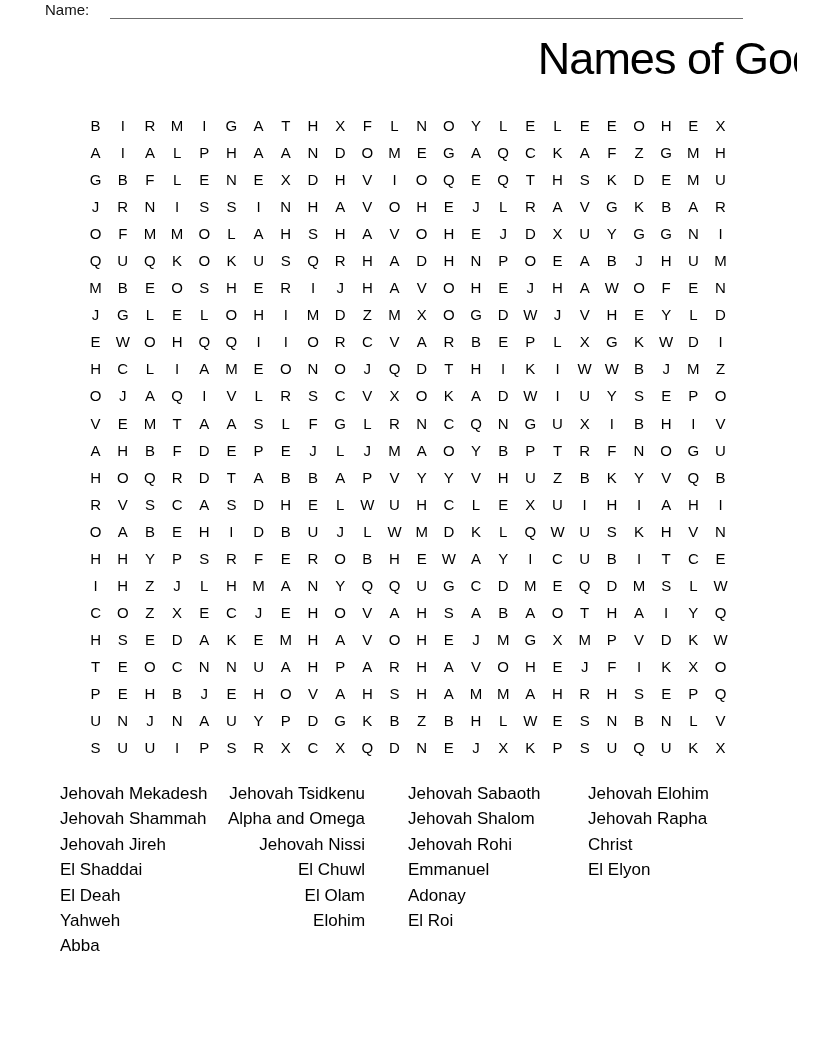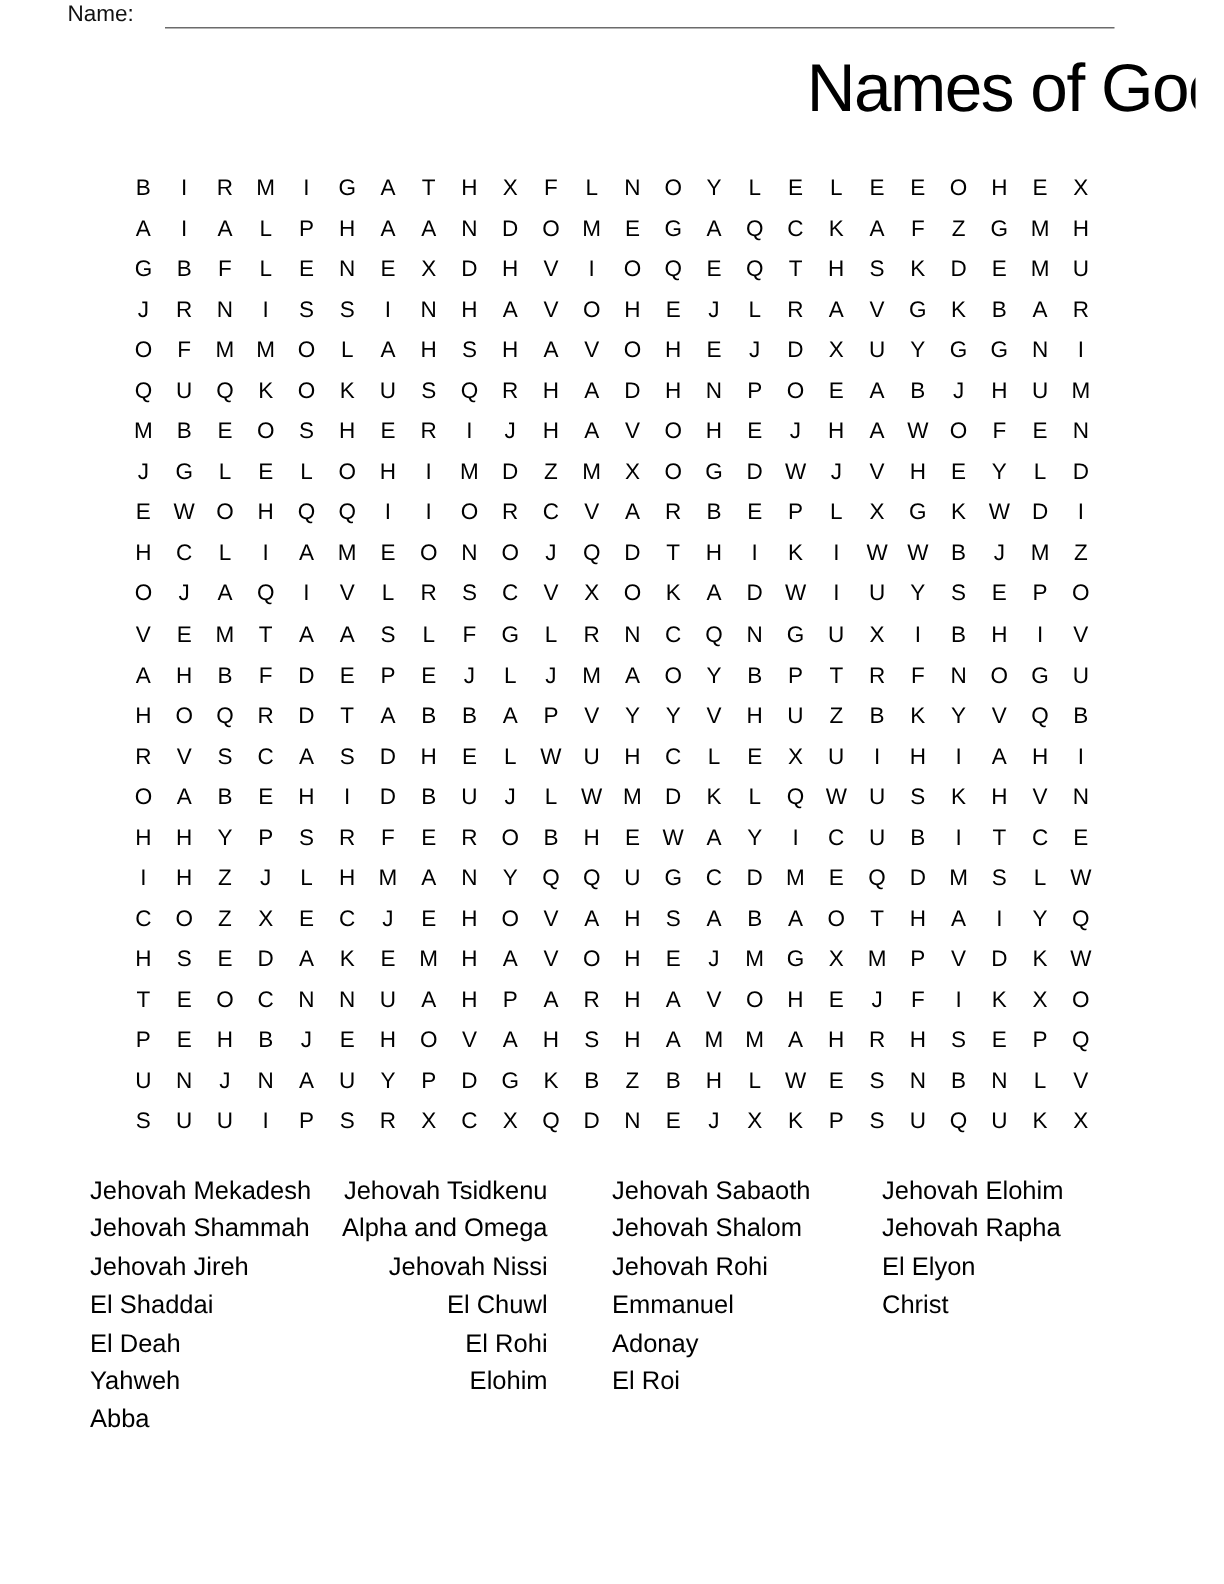--- a/index.html
+++ b/index.html
@@ -717,32 +717,32 @@
         <div class="word-item">El Shaddai</div>
         <div class="word-item">El Deah</div>
         <div class="word-item">Yahweh</div>
         <div class="word-item">Abba</div>
       </div>
     <div class="word-col word-col-1">
         <div class="word-item">Jehovah Tsidkenu</div>
         <div class="word-item">Alpha and Omega</div>
         <div class="word-item">Jehovah Nissi</div>
         <div class="word-item">El Chuwl</div>
-        <div class="word-item">El Rohi</div>
+        <div class="word-item">El Olam</div>
         <div class="word-item">Elohim</div>
       </div>
     <div class="word-col word-col-2">
         <div class="word-item">Jehovah Sabaoth</div>
         <div class="word-item">Jehovah Shalom</div>
         <div class="word-item">Jehovah Rohi</div>
         <div class="word-item">Emmanuel</div>
         <div class="word-item">Adonay</div>
         <div class="word-item">El Roi</div>
       </div>
     <div class="word-col word-col-3">
         <div class="word-item">Jehovah Elohim</div>
         <div class="word-item">Jehovah Rapha</div>
+        <div class="word-item">Christ</div>
         <div class="word-item">El Elyon</div>
-        <div class="word-item">Christ</div>
       </div>
   </div>
 
 </div>
 
 </body></html>

